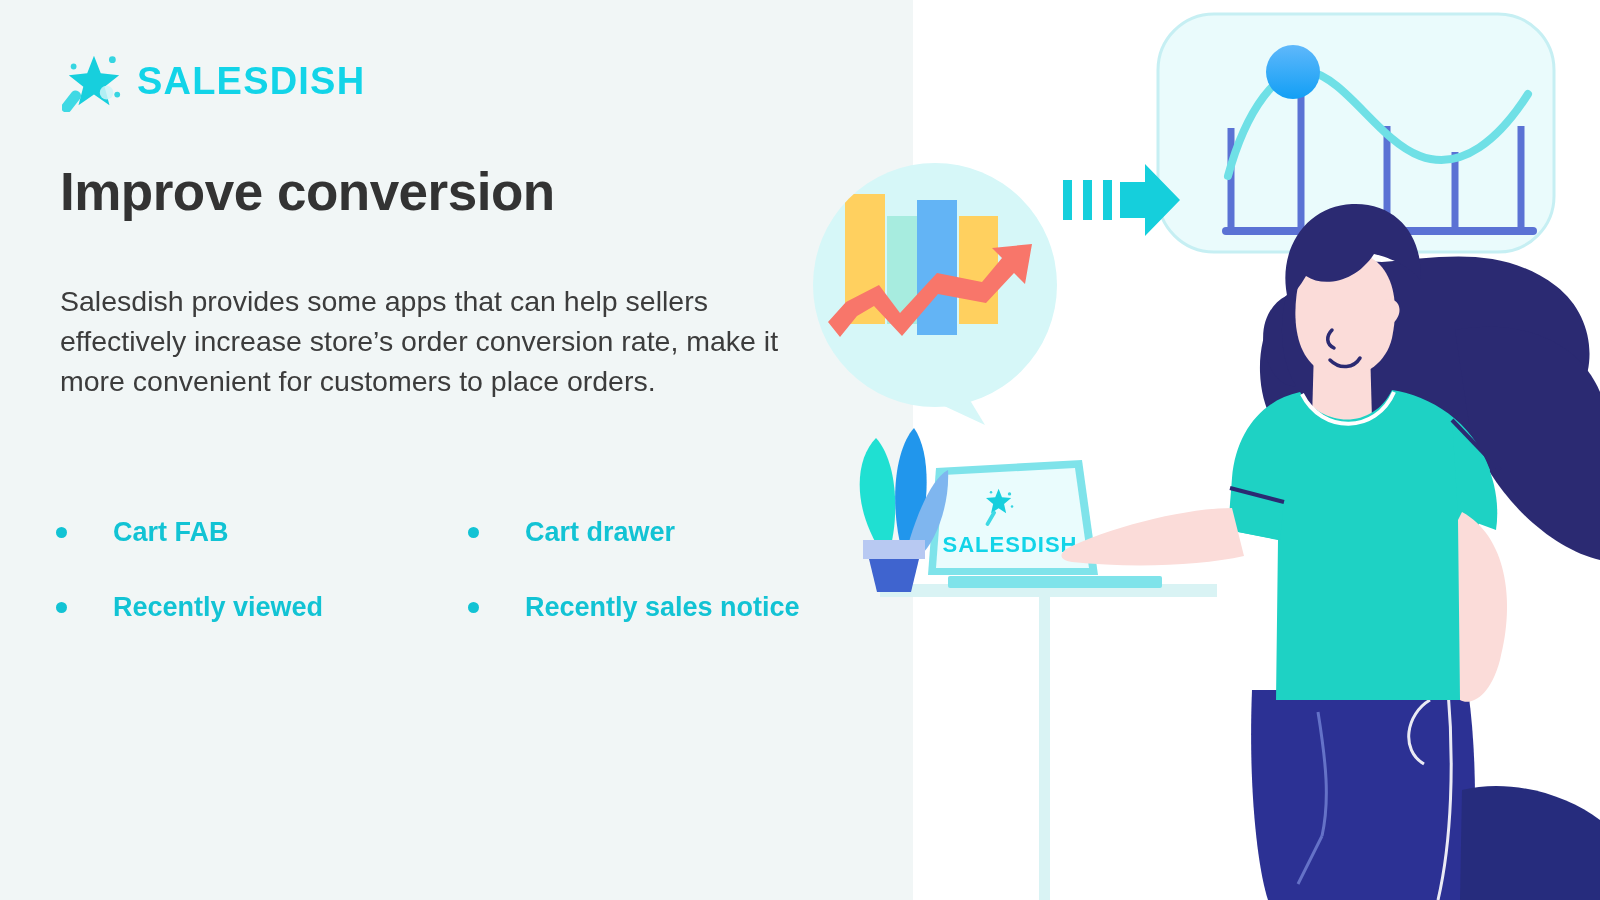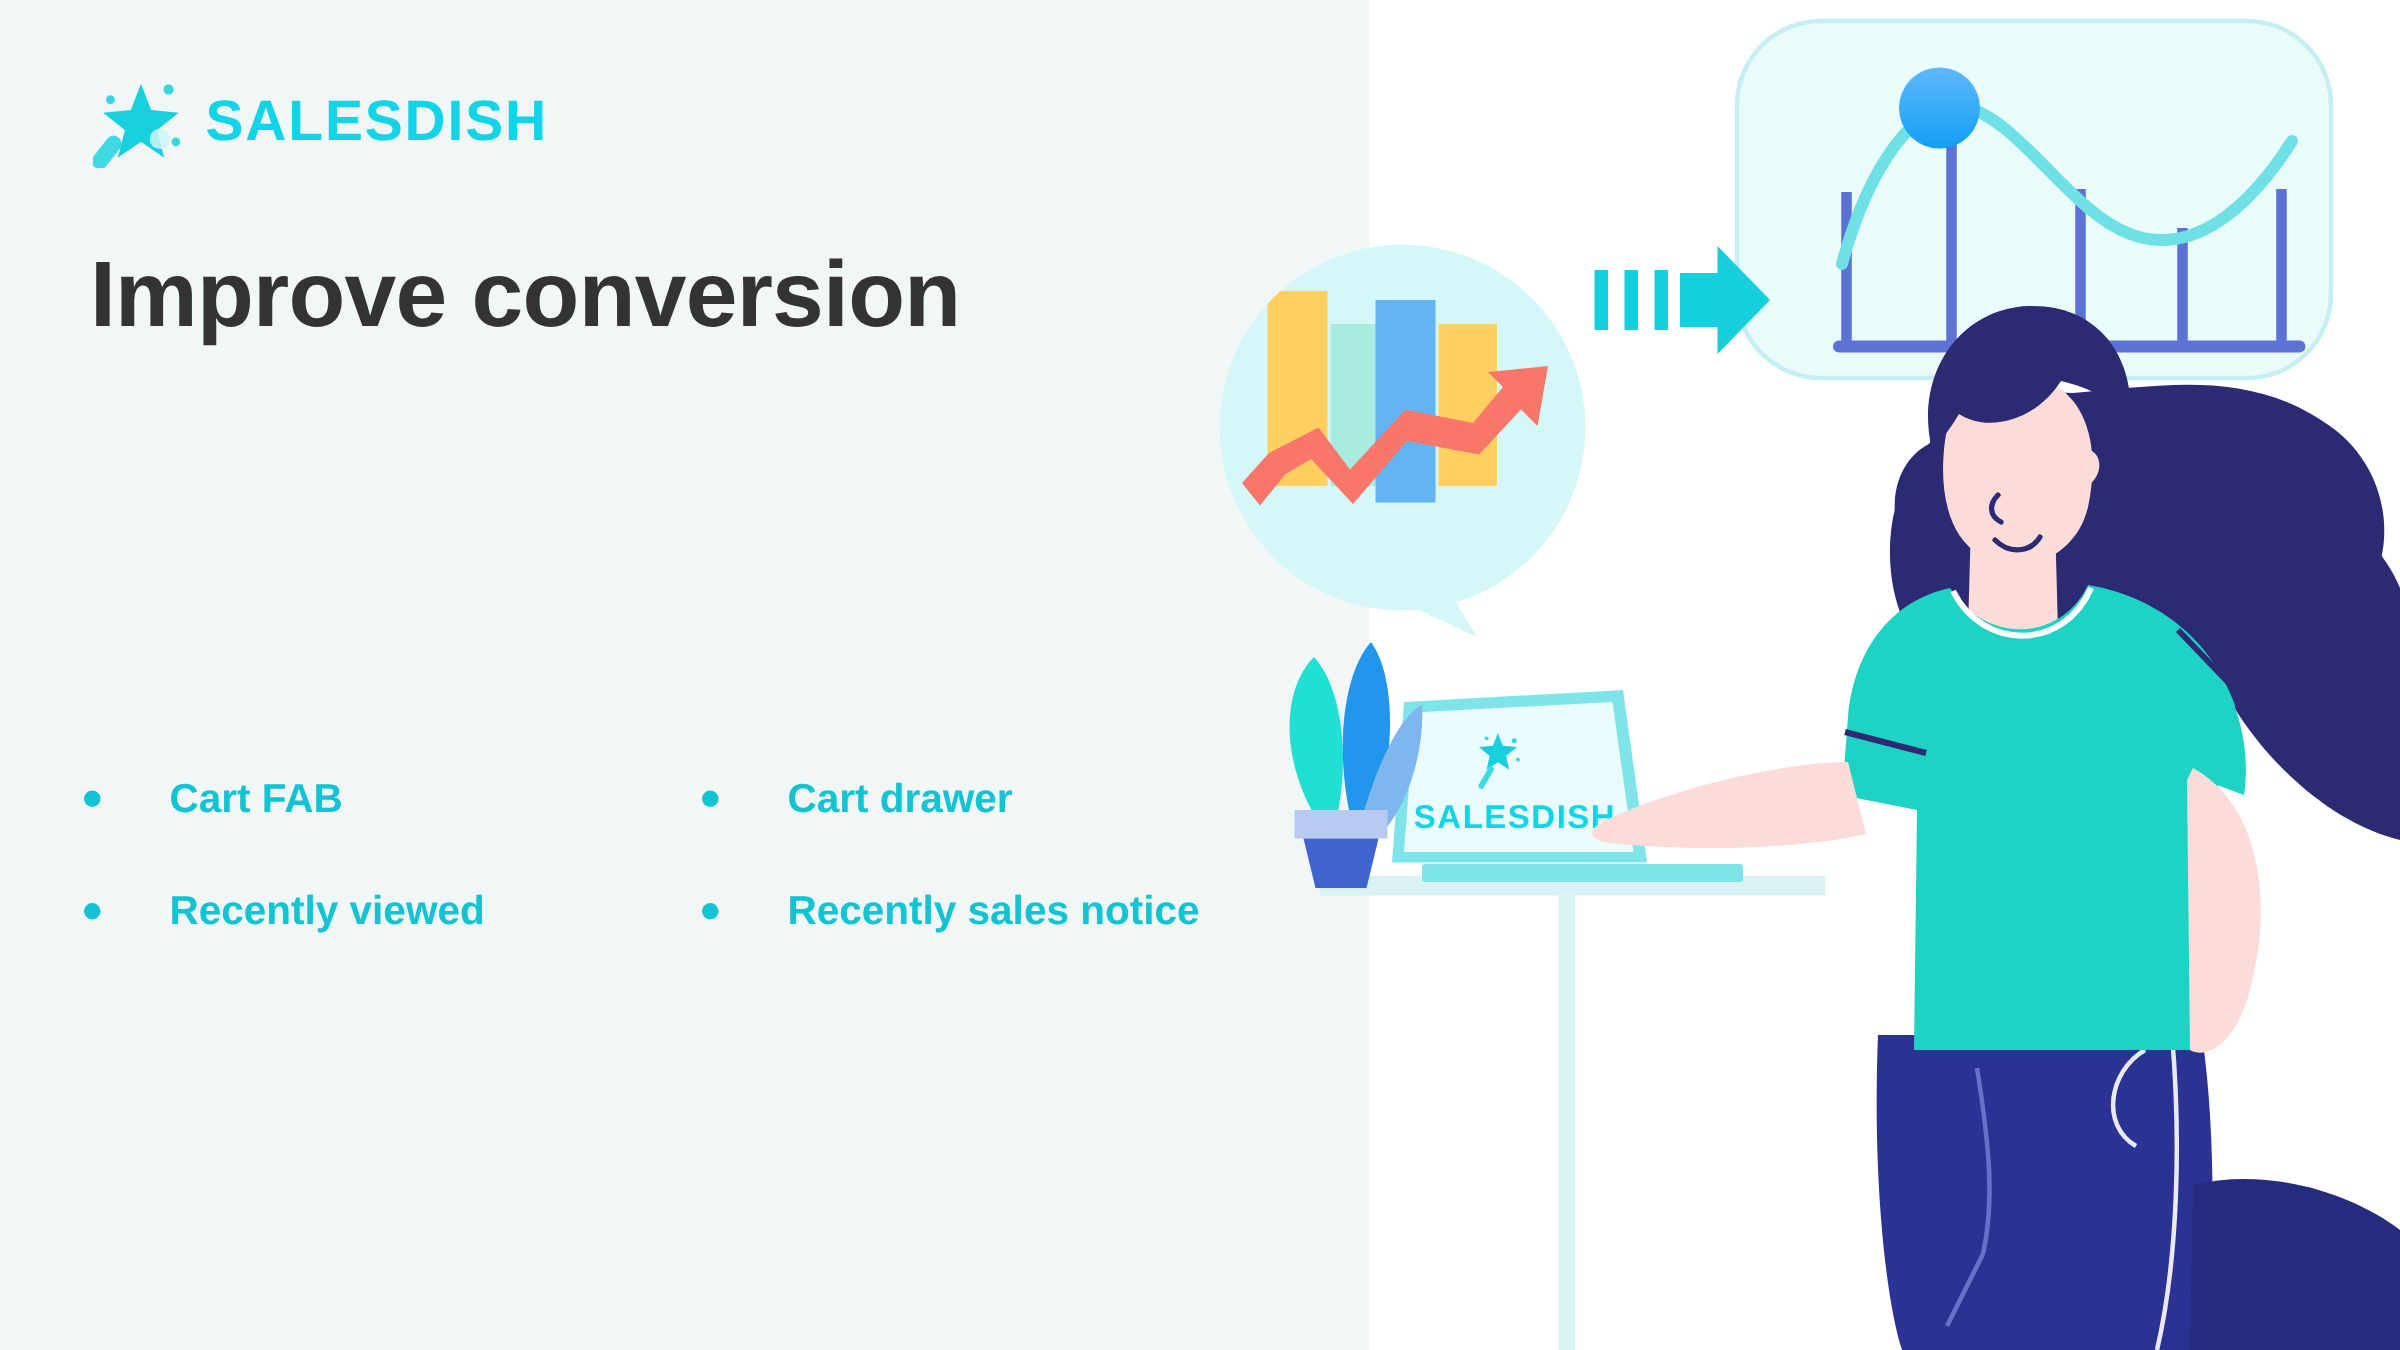--- a/index.html
+++ b/index.html
@@ -48,21 +48,21 @@
     font-size: 38px;
     font-weight: bold;
     letter-spacing: 1.2px;
     color: #12d4e8;
     line-height: 1;
     white-space: nowrap;
   }
   .headline {
     position: absolute;
     left: 60px; top: 164px;
-    font-size: 62px;
+    font-size: 53px;
     font-weight: bold;
     color: #333333;
     letter-spacing: -0.5px;
     line-height: 1.05;
     margin: 0;
     white-space: nowrap;
   }
   .lede {
     position: absolute;
     left: 60px; top: 281px;
@@ -286,20 +286,21 @@
         <circle cx="12" cy="17" r="3" fill="#35d5e1"></circle>
         <circle cx="52" cy="10" r="3.5" fill="#35d5e1"></circle>
         <circle cx="57" cy="46" r="3" fill="#35d5e1"></circle>
         <circle cx="46" cy="44" r="7" fill="#cdf4f8" opacity="0.85"></circle>
       </svg>
       <span class="logo-text">SALESDISH</span>
     </div>
 
     <h1 class="headline">Improve conversion</h1>
 
+    <p class="lede">Salesdish provides some apps that can help sellers effectively increase store’s order conversion rate, make it more convenient for customers to place orders.</p>
 
     <div class="bullets">
 
       <div class="bullet-col left">
         <div class="bullet">
           <span class="dot"></span>
           <span class="bullet-label">Cart FAB</span>
         </div>
         <div class="bullet">
           <span class="dot"></span>

